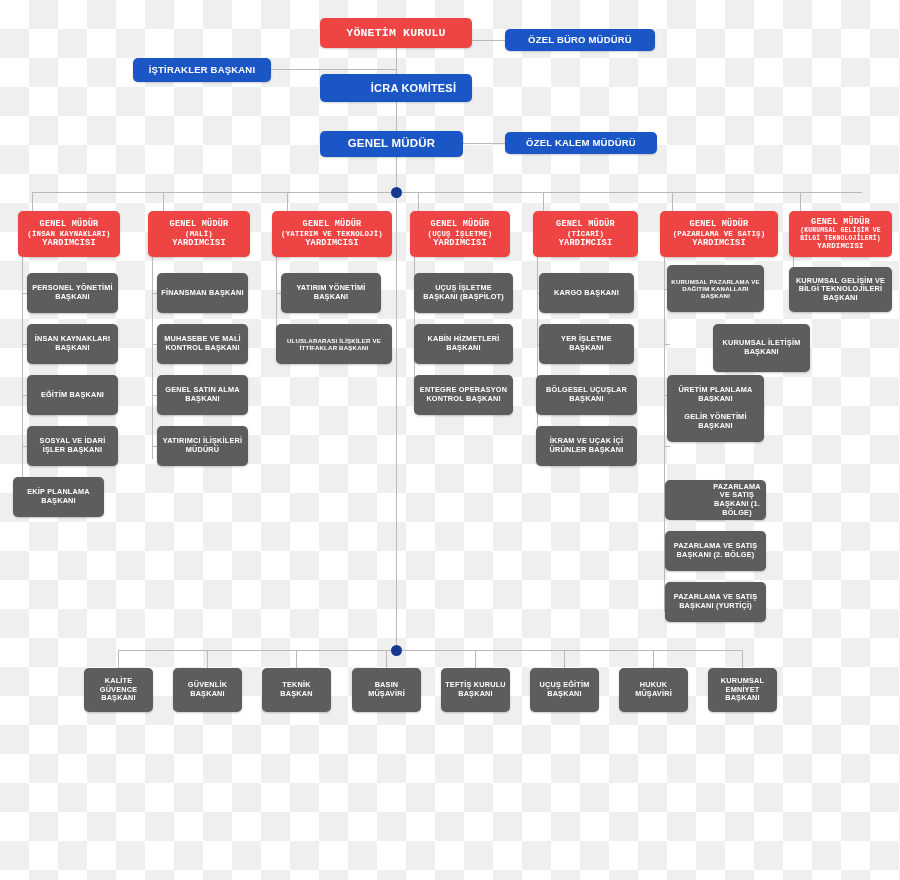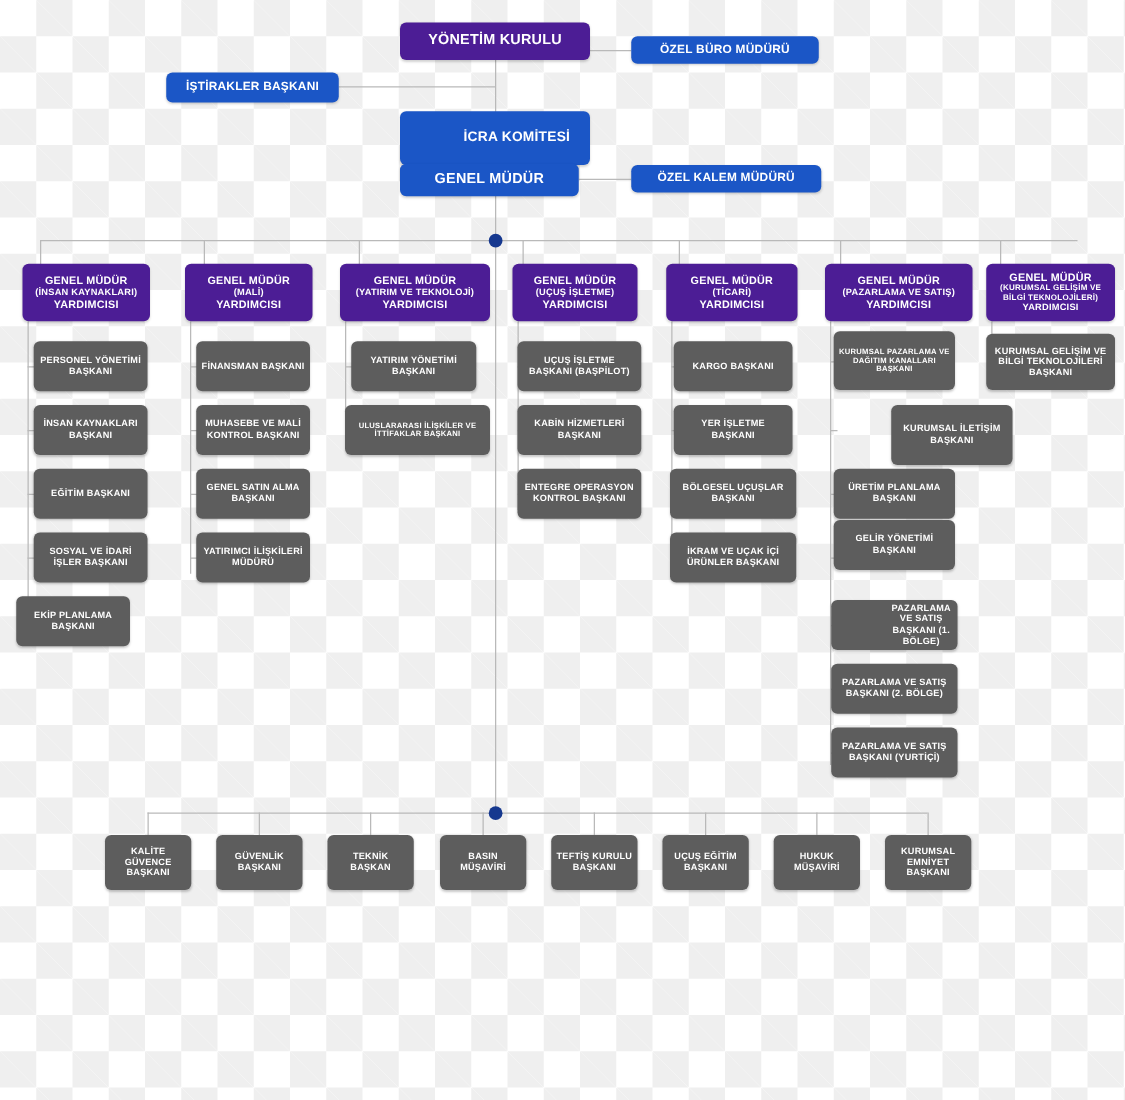--- a/index.html
+++ b/index.html
@@ -48,24 +48,25 @@
     color: #ffffff;
     border-radius: 5px;
     z-index: 2;
     line-height: 1.18;
     padding: 3px 4px;
     letter-spacing: .2px;
     text-transform: uppercase;
   }
   .node span { display: block; width: 100%; }
   .red {
-    background: #4c1d95;
+    background: #ef4444;
     font-weight: bold;
     font-size: 8.5px;
     box-shadow: 0 1px 2px rgba(0,0,0,.18);
+    font-family: Liberation Mono, monospace;
   }
   .blue {
     background: #1b56c6;
     font-weight: bold;
     box-shadow: 0 1px 2px rgba(0,0,0,.18);
   }
   .grey {
     background: #5d5d5d;
     font-weight: bold;
     font-size: 7.3px;
@@ -95,21 +96,21 @@
   </div>
 
   <div class="node blue t-md" style="left:505px; top:29px; width:150px; height:22px;">
     <span>ÖZEL BÜRO MÜDÜRÜ</span>
   </div>
 
   <div class="node blue t-md" style="left:133px; top:58px; width:138px; height:24px;">
     <span>İŞTİRAKLER BAŞKANI</span>
   </div>
 
-  <div class="node blue t-ic" style="left:320px; top:89px; width:152px; height:43px;padding-left:39px;">
+  <div class="node blue t-ic" style="left:320px; top:74px; width:152px; height:28px;padding-left:39px;">
     <span>İCRA KOMİTESİ</span>
   </div>
 
   <div class="node blue t-gm" style="left:320px; top:131px; width:143px; height:26px;">
     <span>GENEL MÜDÜR</span>
   </div>
 
   <div class="node blue t-md" style="left:505px; top:132px; width:152px; height:22px;">
     <span>ÖZEL KALEM MÜDÜRÜ</span>
   </div>
@@ -248,21 +249,21 @@
   <div class="ln h" style="left:664px; top:602px; width:6px;"></div>
   <div class="node grey xs" style="left:667px; top:265px; width:97px; height:47px;">
     <span>KURUMSAL PAZARLAMA VE DAĞITIM KANALLARI BAŞKANI</span>
     </div>
   <div class="node grey" style="left:667px; top:324px; width:97px; height:48px;margin-left:46px;">
     <span>KURUMSAL İLETİŞİM BAŞKANI</span>
     </div>
   <div class="node grey" style="left:667px; top:375px; width:97px; height:40px;">
     <span>ÜRETİM PLANLAMA BAŞKANI</span>
     </div>
-  <div class="node grey" style="left:667px; top:416px; width:97px; height:40px;">
+  <div class="node grey" style="left:667px; top:402px; width:97px; height:40px;">
     <span>GELİR YÖNETİMİ BAŞKANI</span>
     </div>
   <div class="node grey" style="left:665px; top:480px; width:101px; height:40px;padding-left:47px;">
     <span>PAZARLAMA VE SATIŞ BAŞKANI (1. BÖLGE)</span>
     </div>
   <div class="node grey" style="left:665px; top:531px; width:101px; height:40px;">
     <span>PAZARLAMA VE SATIŞ BAŞKANI (2. BÖLGE)</span>
     </div>
   <div class="node grey" style="left:665px; top:582px; width:101px; height:40px;">
     <span>PAZARLAMA VE SATIŞ BAŞKANI (YURTİÇİ)</span>

